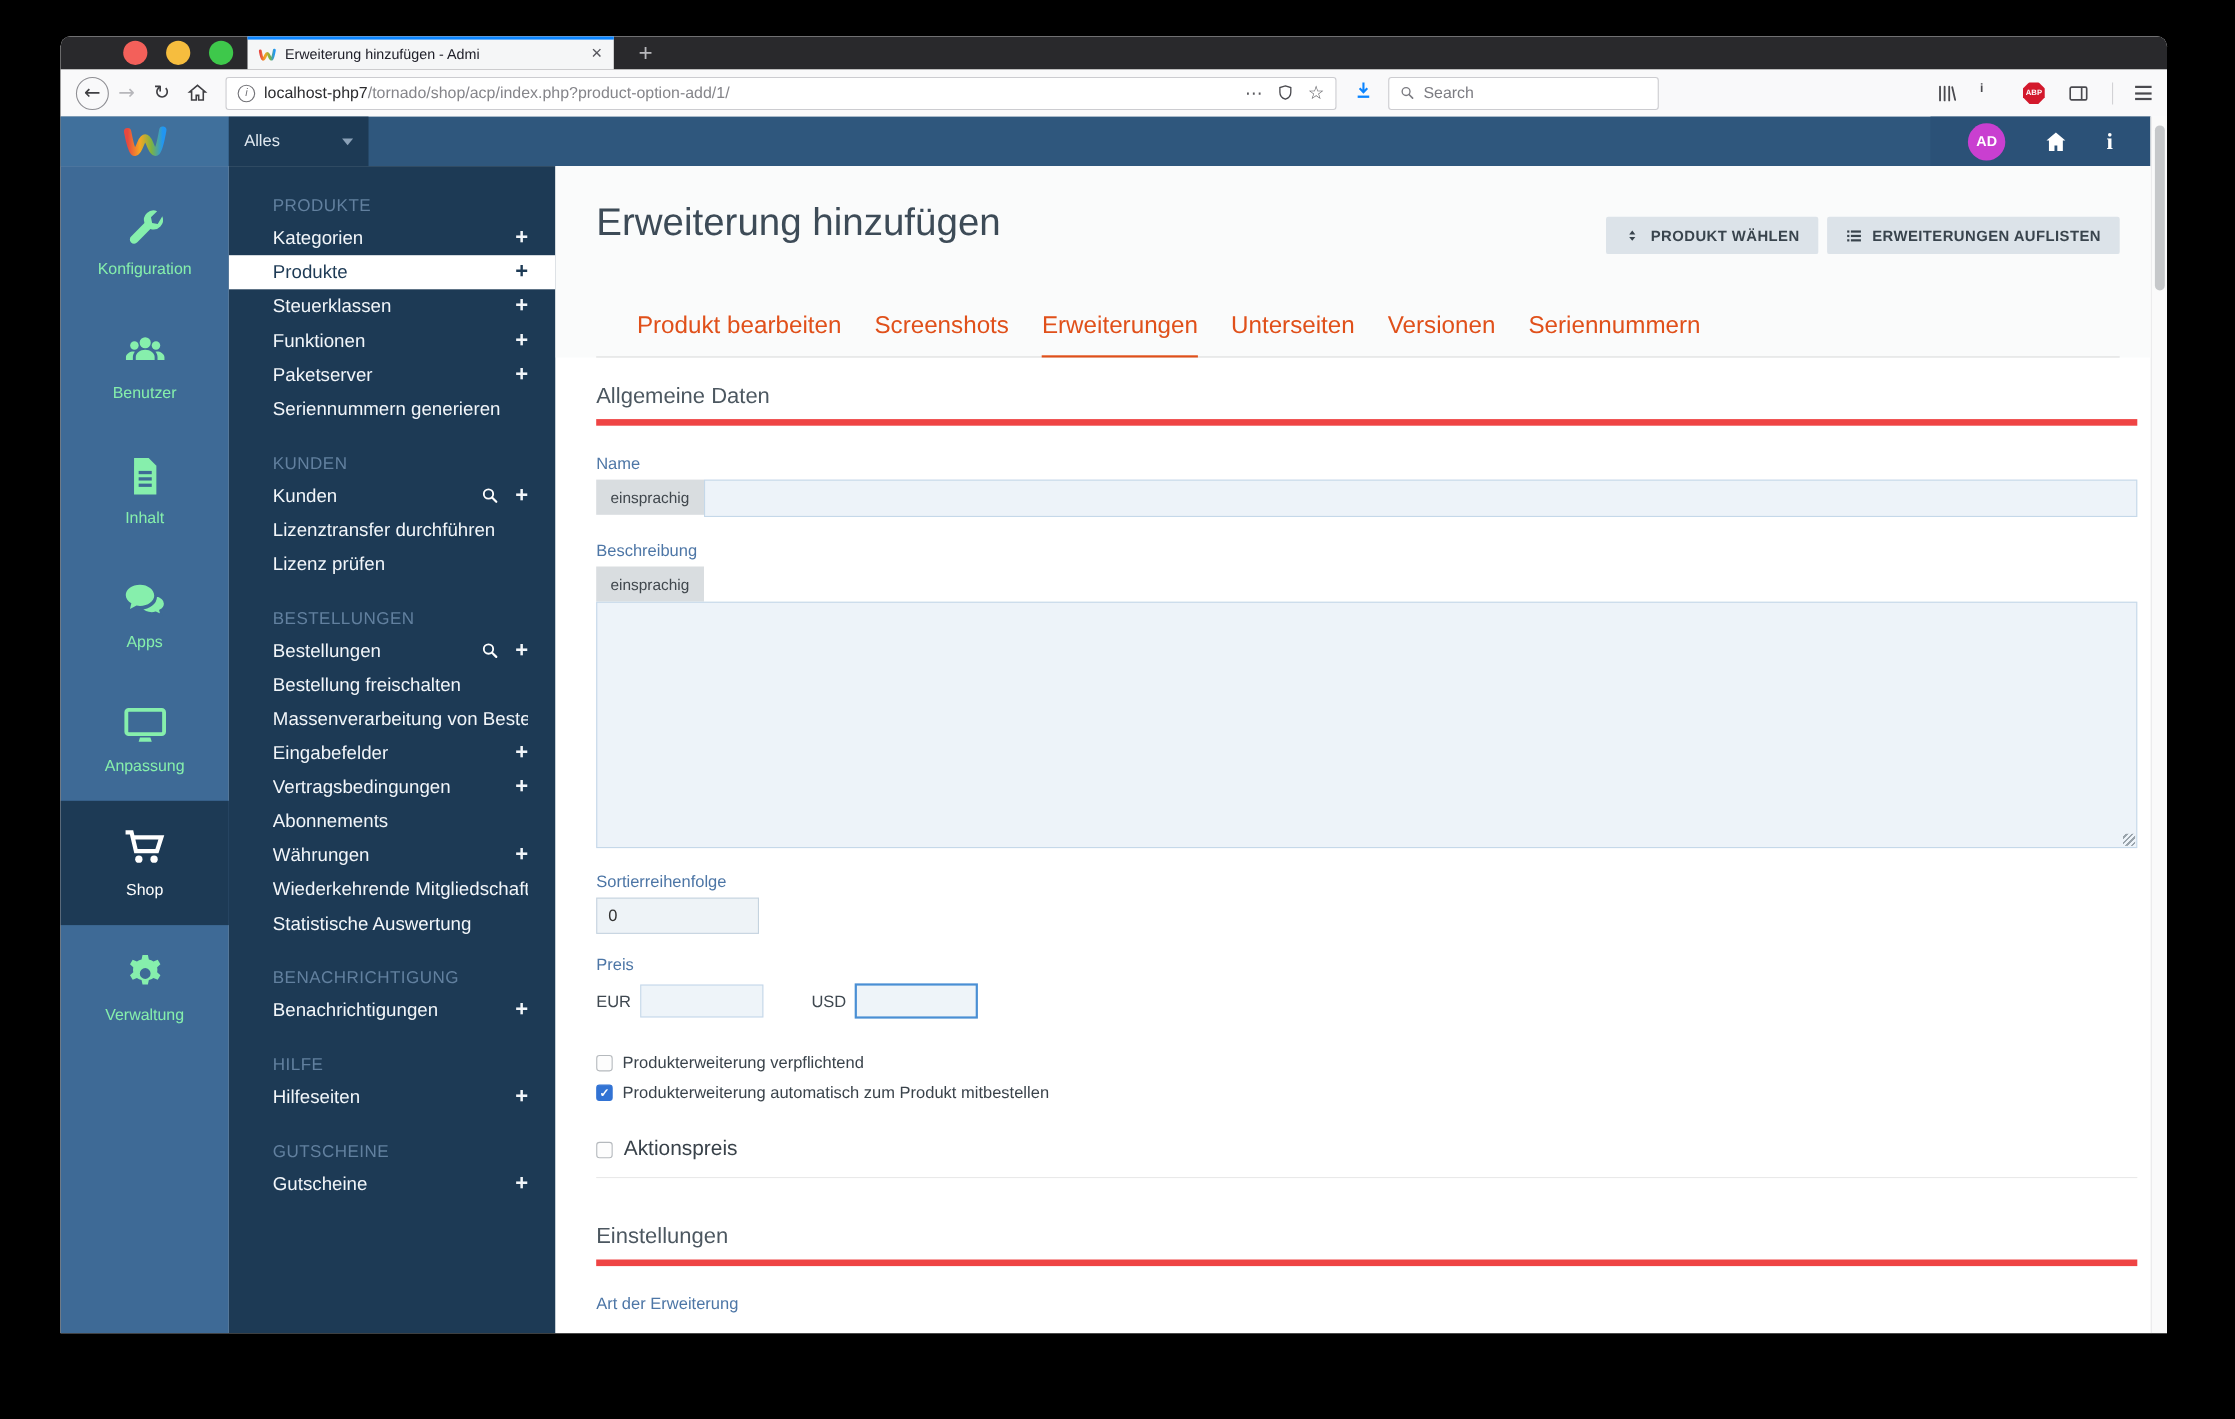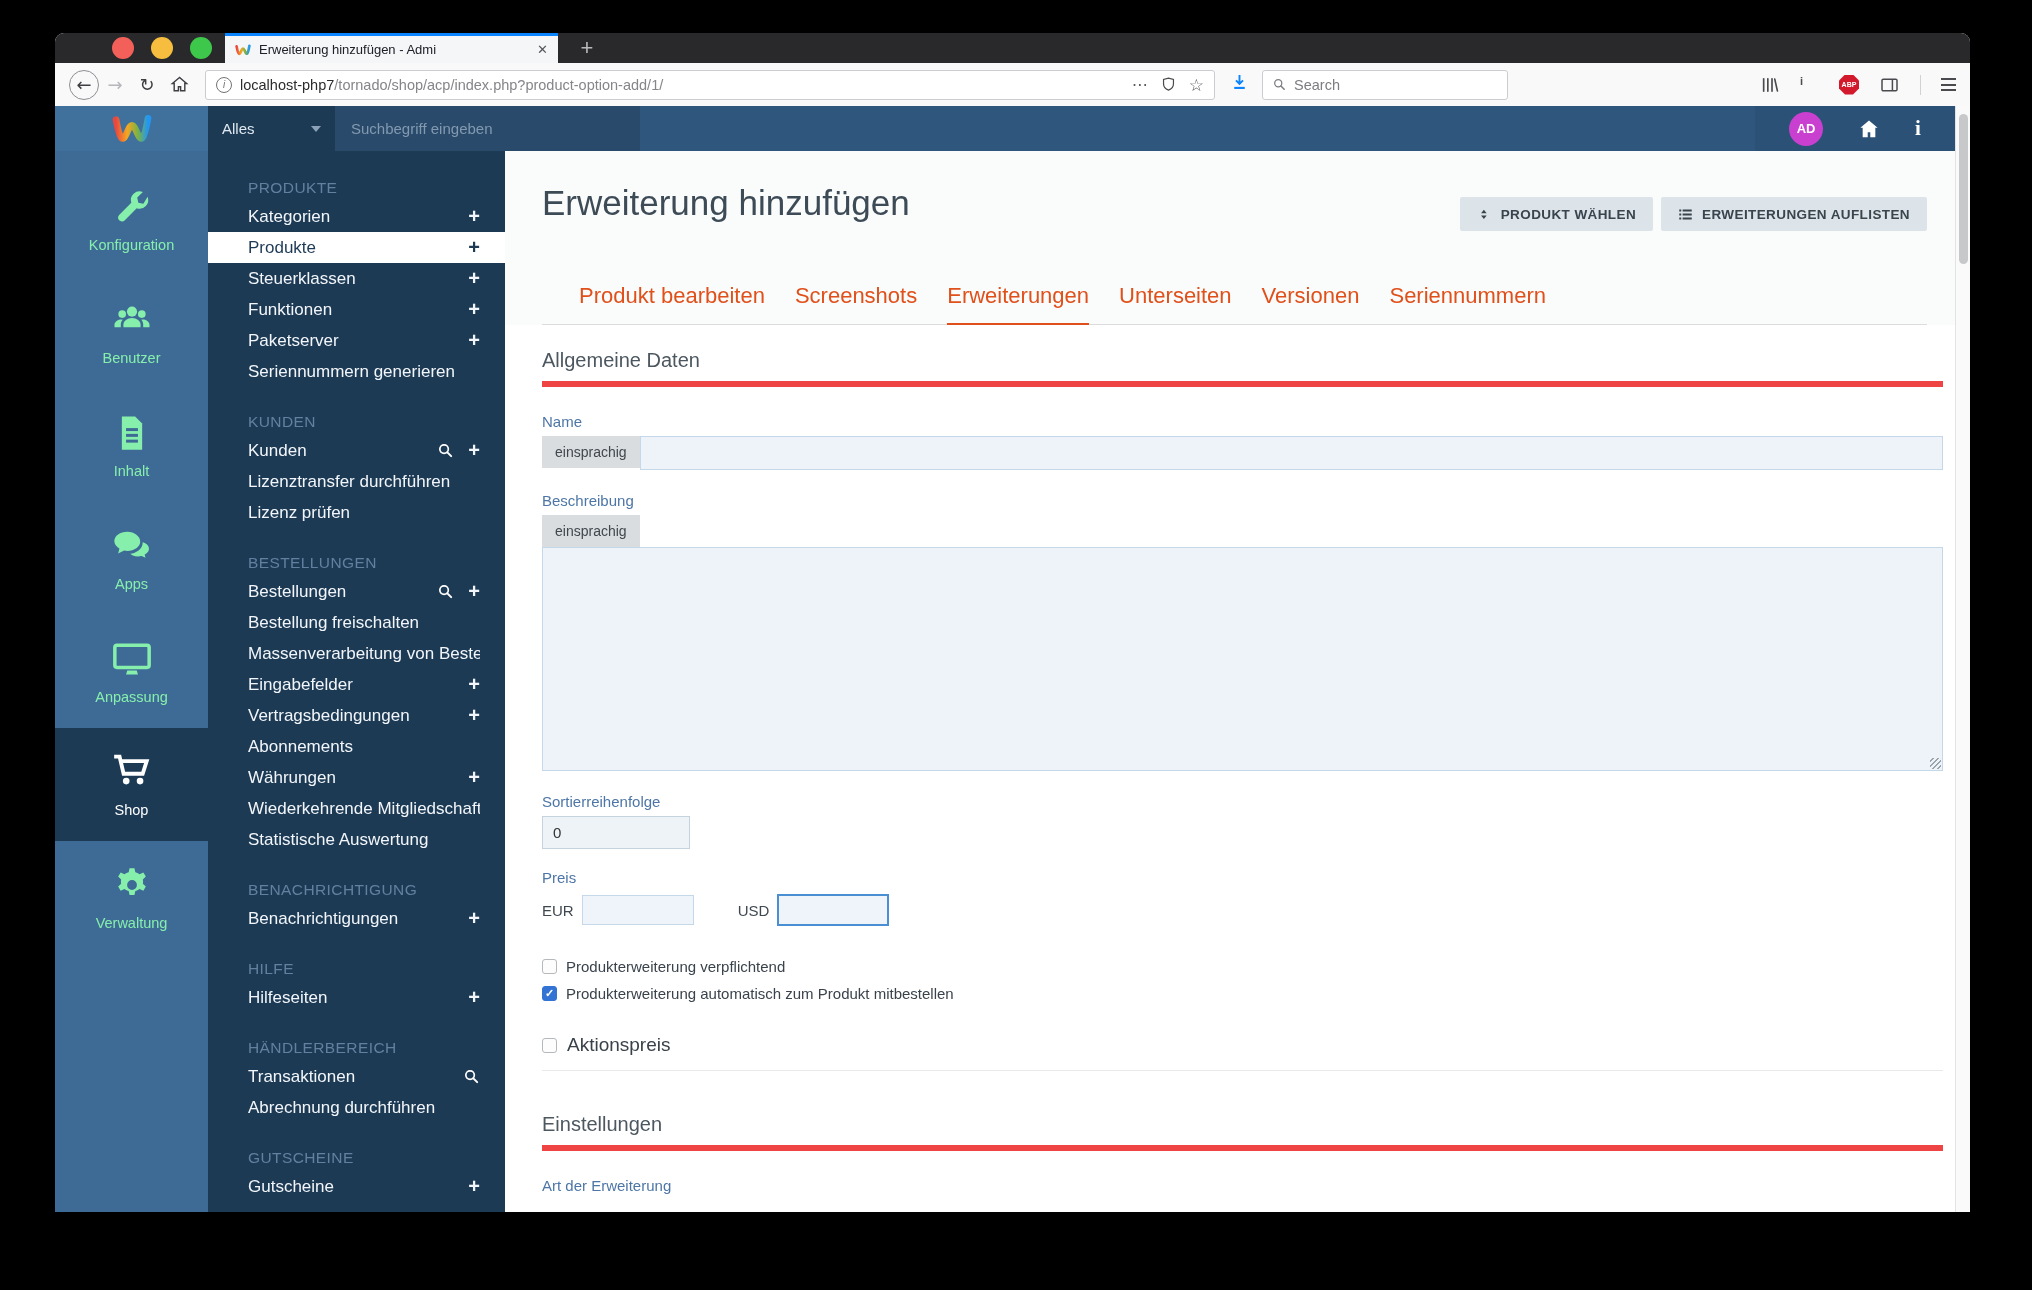--- a/index.html
+++ b/index.html
@@ -228,23 +228,20 @@
                   <stop offset="1" stop-color="#2196f3"></stop>
             </linearGradient>
               </defs>
             <path d="M3 5 C6 21 8 23 12 13 C14 8 16 8 18 13 C22 23 24 21 27 4" stroke="url(#wg2)" stroke-width="5" fill="none" stroke-linecap="round"></path>
           </svg>
         </div>
         <div class="scope">
           <span>Alles</span>
           <span class="caret"></span>
         </div>
-        <div class="acp-search">
-          <span class="ph">Suchbegriff eingeben</span>
-        </div>
         <div class="hdr-right">
           <span class="avatar">AD</span>
           <svg width="24" height="22" viewBox="0 0 24 24">
             <path d="M12 2.8 2.6 10.6h2.5V21h5.5v-5.4h2.8V21h5.5V10.6h2.5z" fill="#fff"></path>
           </svg>
           <span class="hdr-info">i</span>
         </div>
       </div>
 
       <div class="body-row">
@@ -406,35 +403,20 @@
           </div>
 
           <div class="m-section">
             <div class="m-title">HILFE</div>
             <div class="m-item">
               <span class="lbl">Hilfeseiten</span>
               <span class="m-plus">+</span>
             </div>
           </div>
 
-          <div class="m-section">
-            <div class="m-title">HÄNDLERBEREICH</div>
-            <div class="m-item">
-              <span class="lbl">Transaktionen</span>
-              <span class="m-search">
-                <svg viewBox="0 0 24 24">
-                    <circle cx="10" cy="10" r="6" fill="none" stroke="#fff" stroke-width="2.4"></circle>
-                    <line x1="14.6" y1="14.6" x2="20" y2="20" stroke="#fff" stroke-width="2.8" stroke-linecap="round"></line>
-                  </svg>
-              </span>
-            </div>
-            <div class="m-item">
-              <span class="lbl">Abrechnung durchführen</span>
-            </div>
-          </div>
 
           <div class="m-section">
             <div class="m-title">GUTSCHEINE</div>
             <div class="m-item">
               <span class="lbl">Gutscheine</span>
               <span class="m-plus">+</span>
             </div>
           </div>
 
         </div>

